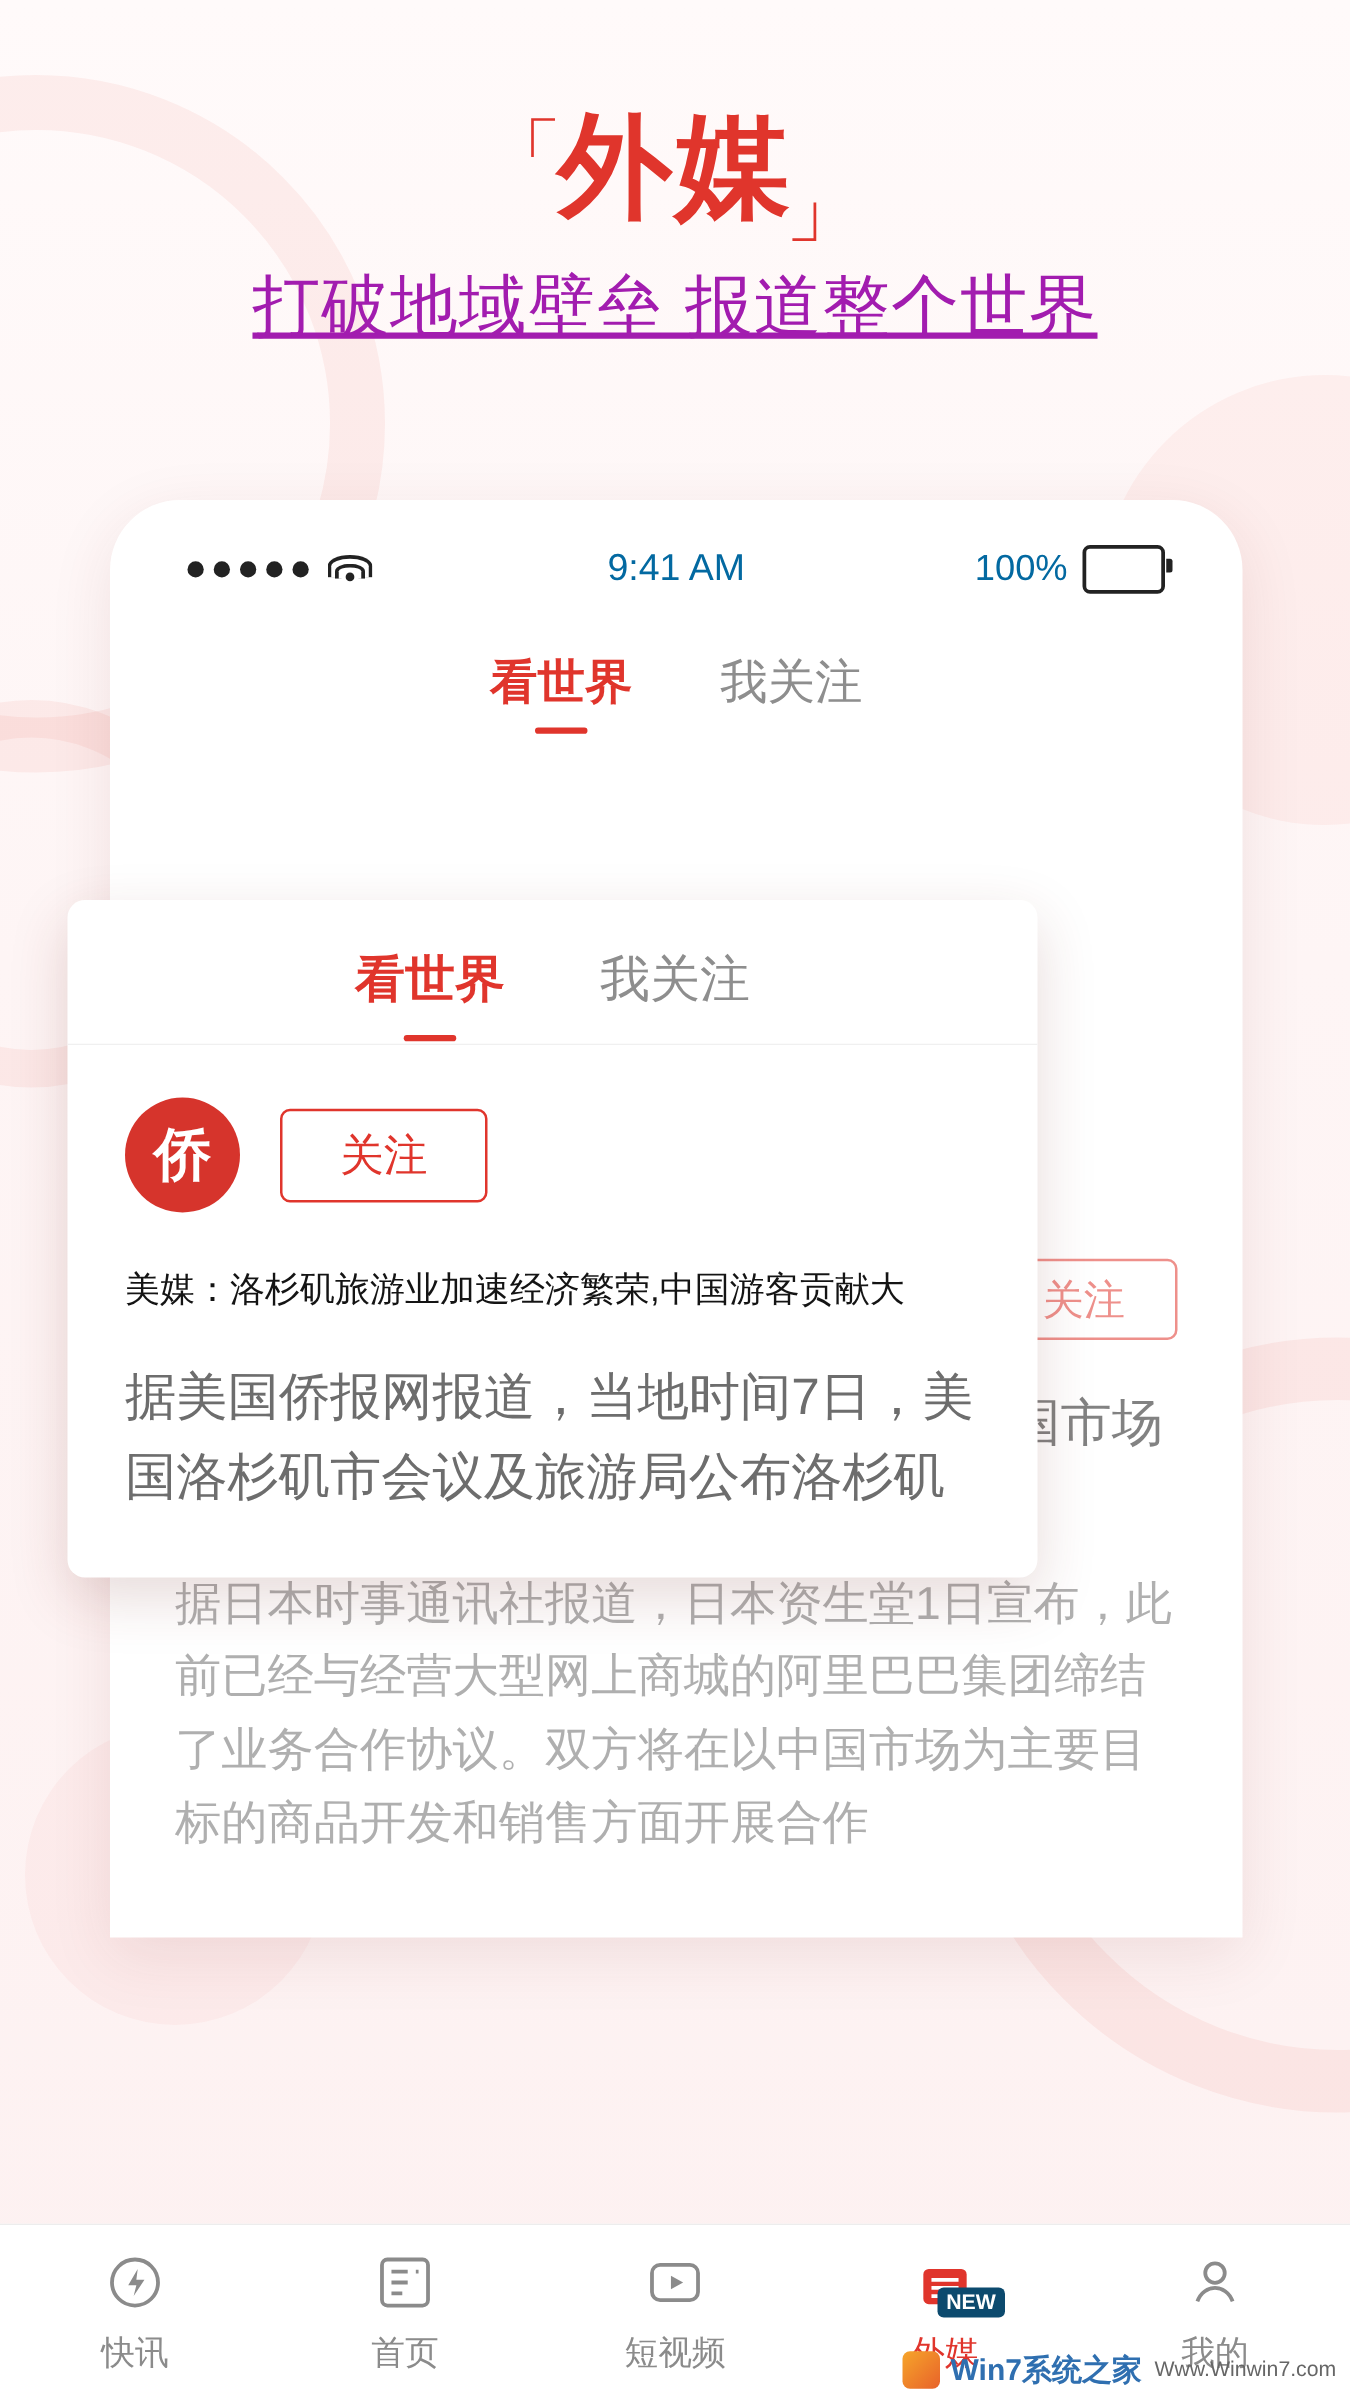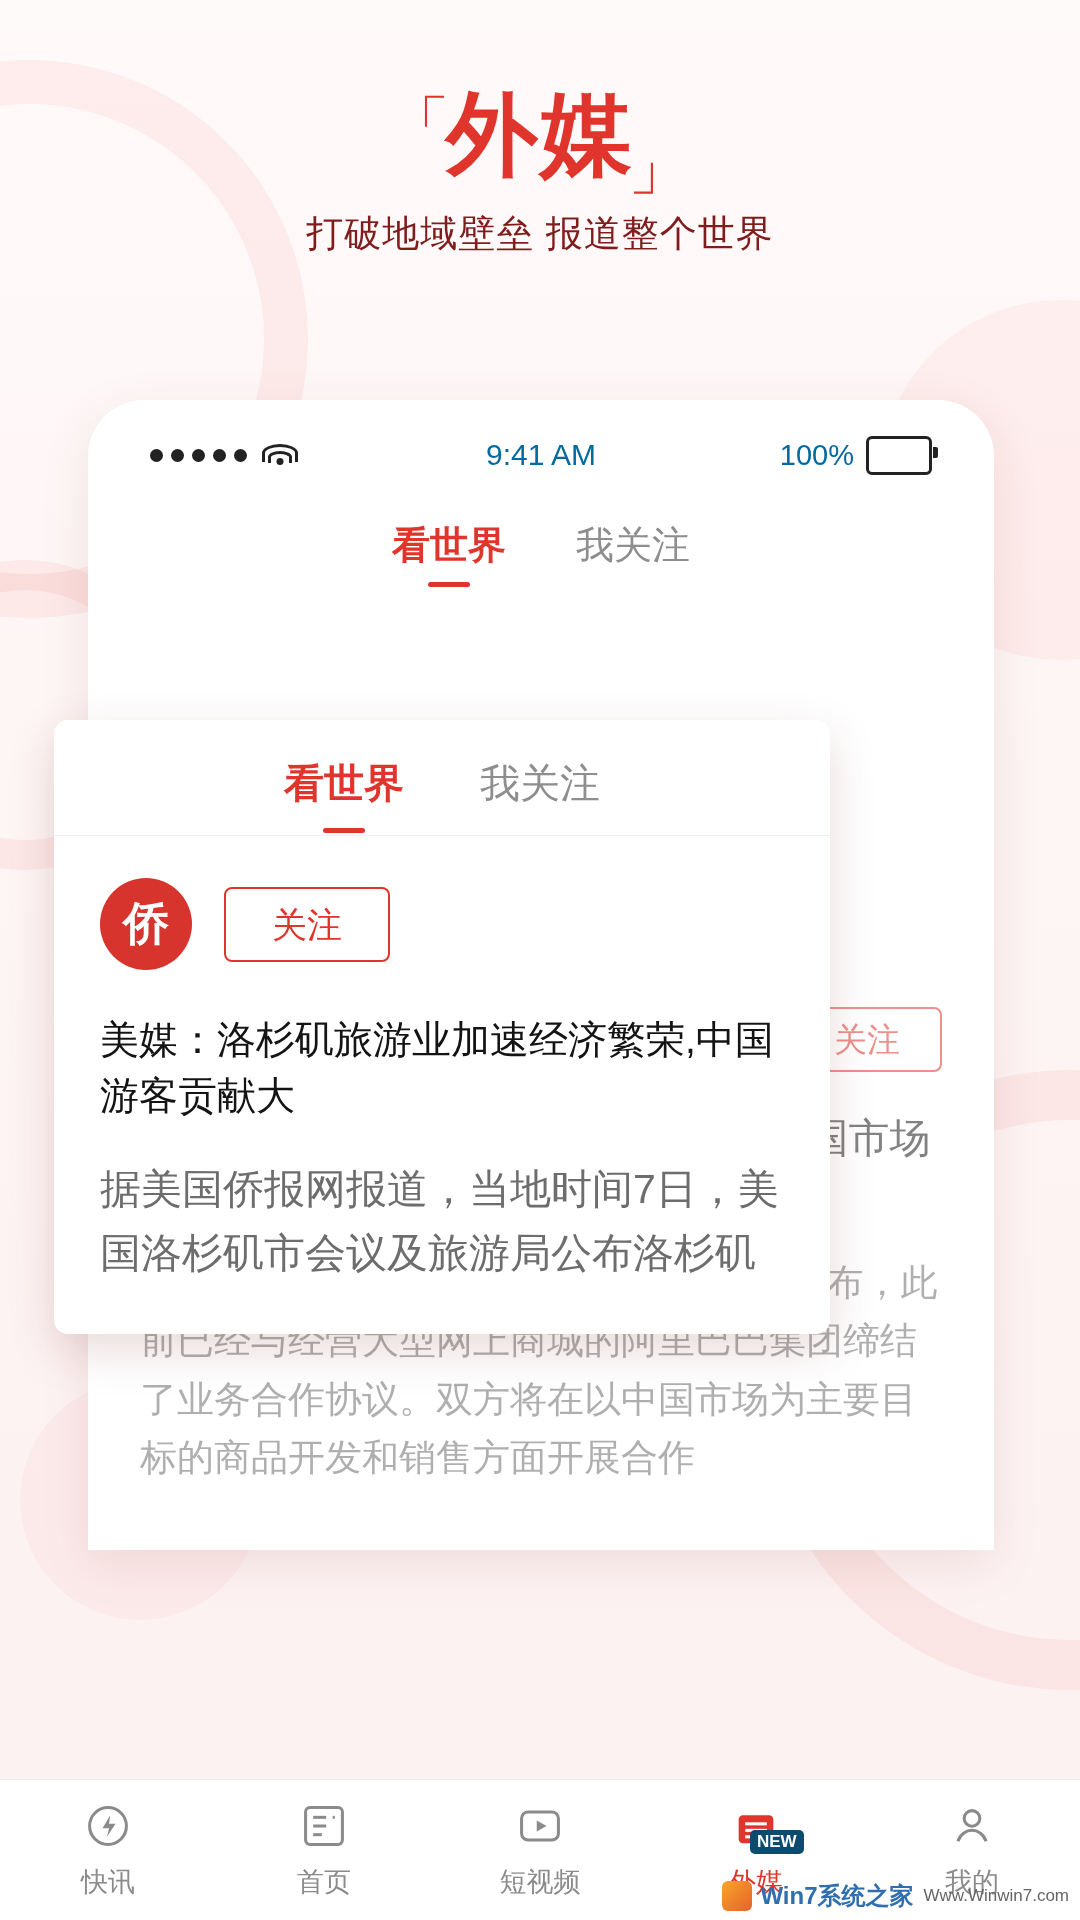--- a/index.html
+++ b/index.html
@@ -77,23 +77,24 @@
   .bracket {
     position: absolute;
     font-size: 62px;
     color: #e0352c;
     font-weight: normal;
   }
   .bracket-l { left: 0; top: 6px; }
   .bracket-r { right: 0; top: 48px; }
   .headline-sub {
     margin-top: 26px;
-    font-size: 37px;
-    color: #7f1d1d;
+    font-size: 54px;
+    color: #a21caf;
     letter-spacing: 1px;
+    text-decoration: underline;
   }
 
   
   .phone {
     position: absolute;
     left: 88px;
     top: 400px;
     width: 906px;
     height: 1150px;
     background: #ffffff;
@@ -246,21 +247,21 @@
     border: 2px solid #e0352c;
     color: #e0352c;
     font-size: 35px;
     border-radius: 8px;
     padding: 18px 46px;
     background: transparent;
     line-height: 1;
   }
   .card-title {
     margin-top: 42px;
-    font-size: 39px;
+    font-size: 28px;
     color: #141414;
     line-height: 1.44;
   }
   .card-text {
     margin-top: 34px;
     font-size: 41px;
     color: #6d6d6d;
     line-height: 1.55;
     max-height: 130px;
     overflow: hidden;

